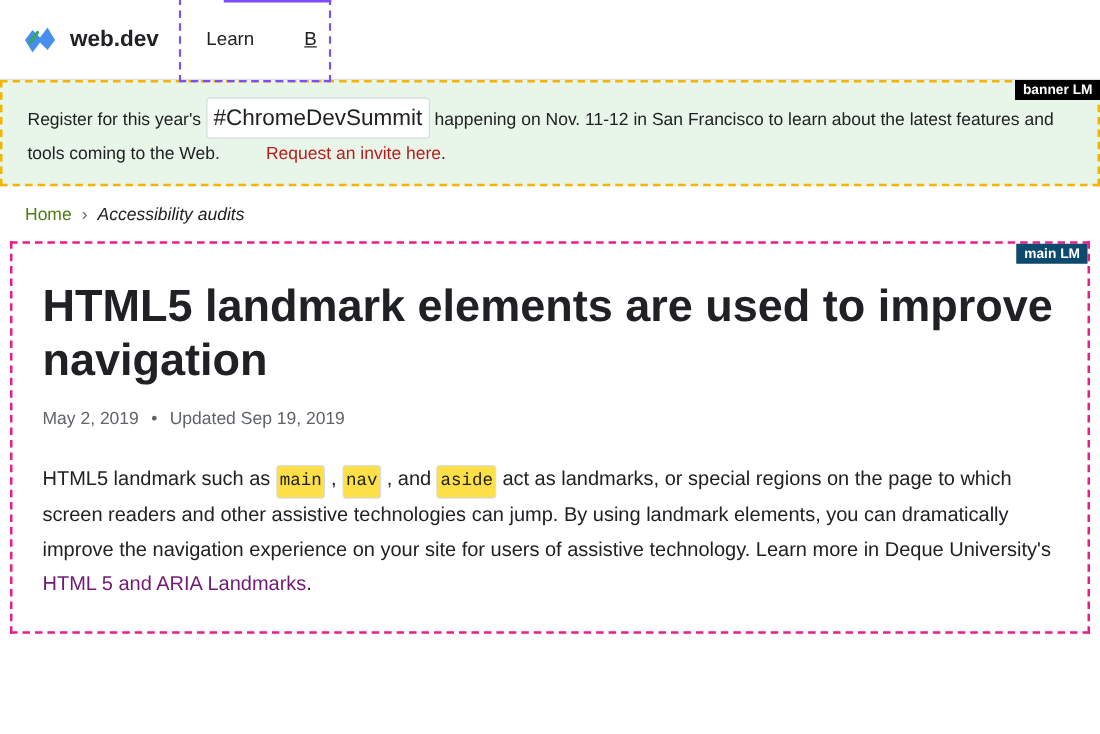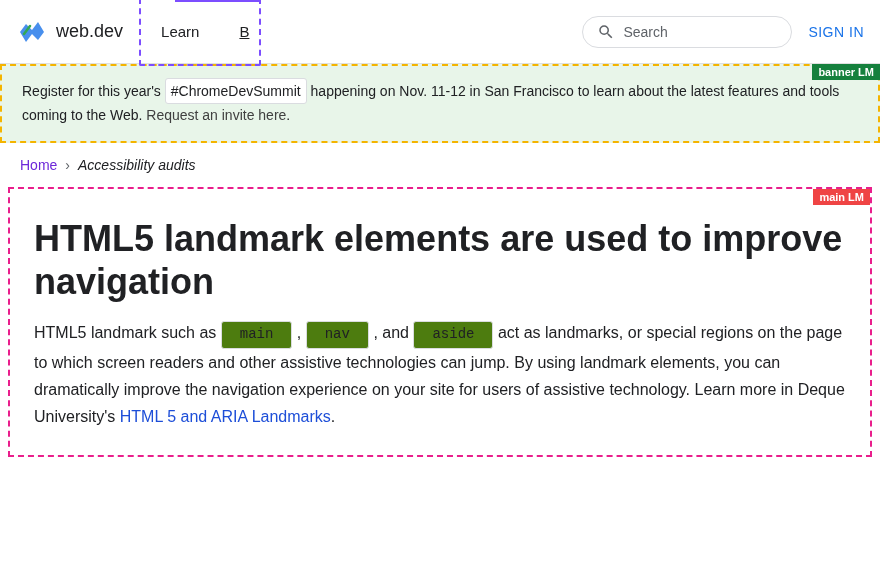--- a/index.html
+++ b/index.html
@@ -22,21 +22,21 @@
       text-decoration: none;
       color: #202124;
     }
     .logo-icon {
       width: 32px;
       height: 32px;
       margin-right: 8px;
     }
     .logo-text {
       font-size: 18px;
-      font-weight: 400;
+      font-weight: 700;
       color: #202124;
     }
 
     
     .nav-wrapper {
       border: 2px dashed #7c4dff;
       border-radius: 2px;
       display: flex;
       align-items: center;
       position: relative;
@@ -116,59 +116,60 @@
     }
 
     
     .banner-wrapper {
       position: relative;
     }
     .banner-label {
       position: absolute;
       top: 0;
       right: 0;
-      background: #15803d;
+      background: #000000;
       color: white;
       font-size: 11px;
       font-weight: bold;
       padding: 2px 6px;
       z-index: 5;
     }
     .banner {
       background: #e8f5e9;
       border: 2px dashed #f4b400;
       padding: 12px 20px 14px 20px;
       font-size: 14px;
       color: #202124;
       line-height: 1.6;
     }
     .banner-hashtag {
       display: inline-block;
       border: 1px solid #dadce0;
       border-radius: 3px;
       padding: 1px 5px;
-      font-size: 14px;
+      font-size: 18px;
       background: #fff;
       color: #202124;
     }
     .banner-link {
-      color: #404040;
-      text-decoration: none;
+      color: #b91c1c;
+      text-decoration: none;
+      margin-left: 33px;
     }
 
     
     .breadcrumb {
       padding: 14px 20px;
       display: flex;
       align-items: center;
       font-size: 14px;
       color: #5f6368;
     }
     .breadcrumb-home {
-      color: #6d28d9;
+      color: #4d7c0f;
       text-decoration: none;
       cursor: pointer;
     }
     .breadcrumb-sep {
       margin: 0 8px;
       color: #5f6368;
     }
     .breadcrumb-current {
       color: #202124;
       font-style: italic;
@@ -178,21 +179,21 @@
     .main-wrapper {
       position: relative;
       border: 2px dashed #e91e8c;
       margin: 0 8px 8px 8px;
       padding: 20px 24px 24px 24px;
     }
     .main-label {
       position: absolute;
       top: 0;
       right: 0;
-      background: #ef4444;
+      background: #0c4a6e;
       color: white;
       font-size: 11px;
       font-weight: bold;
       padding: 2px 6px;
     }
 
     .article-title {
       font-size: 36px;
       font-weight: 700;
       line-height: 1.2;
@@ -211,28 +212,28 @@
 
     .article-body {
       font-size: 16px;
       line-height: 1.7;
       color: #202124;
     }
     .code-tag {
       display: inline-block;
       border: 1px solid #dadce0;
       border-radius: 3px;
-      padding: 1px 18px;
+      padding: 1px 2px;
       font-family: 'Courier New', monospace;
       font-size: 14px;
-      background: #4d7c0f;
+      background: #fde047;
       color: #202124;
     }
     .inline-link {
-      color: #1d4ed8;
+      color: #701a75;
       text-decoration: none;
     }
   </style>
 </head>
 <body>
 
 <header class="header">
   <a class="logo-area" href="#">
     <svg class="logo-icon" viewBox="0 0 32 32" fill="none" xmlns="http://www.w3.org/2000/svg">
       <path d="M4 16L10 8L16 14L22 6L28 16L22 24L16 18L10 26Z" fill="#1a73e8" opacity="0.8"></path>
@@ -242,29 +243,20 @@
   </a>
 
   <div class="nav-wrapper">
     <span class="nav-label">navigation LM</span>
     <nav class="nav-items">
       <a class="nav-item" href="#">Learn</a>
       <a class="nav-item-blog" href="#">B</a>
     </nav>
   </div>
 
-  <div class="search-area">
-    <div class="search-box">
-      <svg class="search-icon-svg" viewBox="0 0 24 24" fill="currentColor">
-        <path d="M15.5 14h-.79l-.28-.27A6.471 6.471 0 0 0 16 9.5 6.5 6.5 0 1 0 9.5 16c1.61 0 3.09-.59 4.23-1.57l.27.28v.79l5 4.99L20.49 19l-4.99-5zm-6 0C7.01 14 5 11.99 5 9.5S7.01 5 9.5 5 14 7.01 14 9.5 11.99 14 9.5 14z"></path>
-      </svg>
-      <span class="search-text">Search</span>
-    </div>
-    <div class="sign-in-btn">SIGN IN</div>
-  </div>
 </header>
 
 <div class="banner-wrapper">
   <span class="banner-label">banner LM</span>
   <div class="banner">
     <span>Register for this year's</span>
     <span class="banner-hashtag">#ChromeDevSummit</span>
     
     <span>happening on Nov. 11-12 in San Francisco to learn about the latest features and tools coming to the Web.</span>
     <a class="banner-link" href="#">Request an invite here</a><span>.</span>
@@ -276,20 +268,26 @@
   <span class="breadcrumb-sep">›</span>
   <span class="breadcrumb-current">Accessibility audits</span>
 </nav>
 
 <div class="main-wrapper">
   <span class="main-label">main LM</span>
 
   <article>
     <h1 class="article-title">HTML5 landmark elements are used to improve navigation</h1>
 
+    <div class="article-date">
+      <span>May 2, 2019</span>
+      <span class="dot">•</span>
+      <span>Updated</span>
+      <span> Sep 19, 2019</span>
+    </div>
 
     <p class="article-body">
       <span>HTML5 landmark such as</span>
       <code class="code-tag">main</code>
       <span>,</span>
       <code class="code-tag">nav</code>
       <span>, and</span>
       <code class="code-tag">aside</code>
       <span>act as landmarks, or special regions on the page to which screen readers and other assistive technologies can jump. By using landmark elements, you can dramatically improve the navigation experience on your site for users of assistive technology. Learn more in Deque University's</span>
       <a class="inline-link" href="#">HTML 5 and ARIA Landmarks</a><span>.</span>

